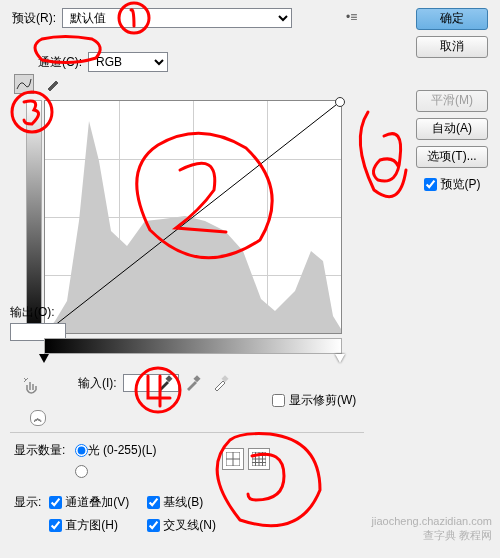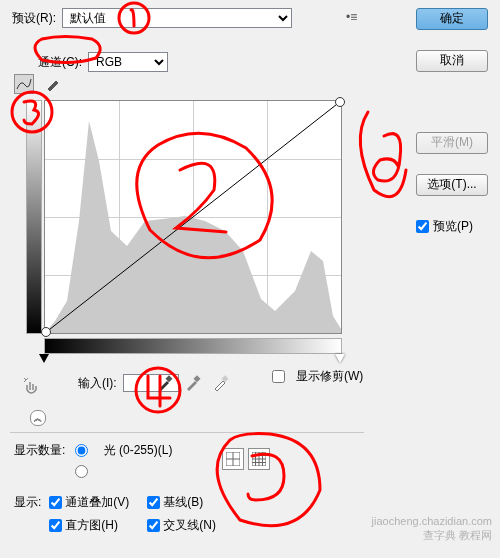--- a/index.html
+++ b/index.html
@@ -5,21 +5,21 @@
 html,body{margin:0;padding:0;font-family:"Microsoft YaHei","SimSun",sans-serif;font-size:12px;background:#f0f0f0;color:#000}
 .window{width:500px;height:548px;position:relative;background:#f0f0f0;overflow:hidden}
 .lbl{white-space:nowrap}
 input[type=text],select{font-family:inherit;font-size:12px;padding:1px 3px;border:1px solid #828790;background:#fff}
 .preset-row{position:absolute;left:12px;top:8px;display:flex;align-items:center}
 .preset-row select{width:230px;height:20px;margin-left:6px}
 .menu-ico{position:absolute;left:346px;top:10px;font-size:12px;color:#555}
 .btn{display:inline-block;width:70px;height:20px;border:1px solid #8e8f8f;background:linear-gradient(#fdfdfd,#e3e3e3);text-align:center;line-height:19px;border-radius:3px;font-size:12px;cursor:default}
 .btn.primary{background:linear-gradient(#8fc6ef,#6bb1e4);border:1px solid #3c7fb1;color:#000}
 .btn.disabled{color:#9d9d9d;background:linear-gradient(#f5f5f5,#e9e9e9)}
-.rpanel{position:absolute;right:12px;top:8px;display:flex;flex-direction:column;gap:20px;align-items:flex-start}
+.rpanel{position:absolute;right:12px;top:8px;display:flex;flex-direction:column;gap:6px;align-items:center}
 .rpanel .spacer{height:20px}
 .preview-row{display:flex;align-items:center;gap:4px;margin-top:2px}
 .channel-row{position:absolute;left:38px;top:52px;display:flex;align-items:center}
 .channel-row select{width:80px;height:20px;margin-left:6px}
 .toolrow{position:absolute;left:14px;top:74px;display:flex;gap:10px;align-items:center}
 .toolbtn{width:18px;height:18px;display:flex;align-items:center;justify-content:center}
 .toolbtn svg{stroke:#333}
 .toolbtn.sunken{border:1px solid #8e8e8e;background:#d8d8d8}
 .gradient-v{position:absolute;left:26px;top:100px;width:14px;height:232px;background:linear-gradient(to bottom,#fff,#000);border:1px solid #adadad}
 .chart{position:absolute;left:44px;top:100px;width:296px;height:232px;background:#fff;border:1px solid #888}
@@ -30,28 +30,28 @@
 .out-row{position:absolute;left:10px;top:304px}
 .out-row input{width:48px;margin-top:2px}
 .gradient-h{position:absolute;left:44px;top:338px;width:296px;height:14px;background:linear-gradient(to right,#000,#fff);border:1px solid #adadad}
 .slider-track{position:absolute;left:44px;top:354px;width:296px;height:10px}
 .slider-tri{position:absolute;top:0;width:0;height:0;border-left:5px solid transparent;border-right:5px solid transparent;border-top:9px solid #000}
 .slider-tri.white{border-top-color:#fff;filter:drop-shadow(0 0 1px #555)}
 .in-row{position:absolute;left:78px;top:374px;display:flex;align-items:center}
 .in-row input{width:48px;margin-left:6px}
 .dropper-row{position:absolute;left:156px;top:372px;display:flex;gap:10px;align-items:center}
 .eyedrop{width:18px;height:20px}
-.show-clip{position:absolute;left:272px;top:368px;display:flex;align-items:center;gap:11px}
+.show-clip{position:absolute;left:272px;top:392px;display:flex;align-items:center;gap:4px}
 .hand-ico{position:absolute;left:22px;top:376px}
 .disp-opts{position:absolute;left:30px;top:410px;display:flex;align-items:center;gap:6px}
 .disp-opts .caret{width:14px;height:14px;border:1px solid #8e8e8e;border-radius:7px;background:#fff;display:flex;align-items:center;justify-content:center;font-size:9px}
 .sep{position:absolute;left:10px;top:432px;width:354px;border-top:1px solid #c8c8c8}
 .count-row{position:absolute;left:14px;top:442px}
 .radio-group{display:inline-flex;flex-direction:column;gap:6px;vertical-align:top;margin-left:6px}
-.radio-group label{display:flex;align-items:center;gap:16px}
+.radio-group label{display:flex;align-items:center;gap:0}
 .grid-ico-row{position:absolute;left:222px;top:448px;display:flex;gap:4px}
 .gridico{width:20px;height:20px;border:1px solid #8e8e8e;background:#fff;display:flex;align-items:center;justify-content:center}
 .show-row{position:absolute;left:14px;top:494px;display:flex;align-items:flex-start;gap:8px}
 .check-grid{display:grid;grid-template-columns:auto auto;gap:6px 18px}
 .check-grid label{display:flex;align-items:center;gap:3px}
 .watermark{position:absolute;right:8px;bottom:6px;font-size:11px;color:#b2b2b2;text-align:right;line-height:14px}
 .annots{position:absolute;left:0;top:0;width:500px;height:558px;pointer-events:none}
 .annots path,.annots circle,.annots line{stroke:#ff0000;stroke-width:3;fill:none;stroke-linecap:round}
 input[type=checkbox],input[type=radio]{margin:0;vertical-align:middle}
 </style>
@@ -66,20 +66,21 @@
       <option>默认值</option>
     </select>
   </div>
   <div class="menu-ico">•≡</div>
 
   <div class="rpanel">
     <div class="btn primary">确定</div>
     <div class="btn">取消</div>
     <div class="spacer"></div>
     <div class="btn disabled">平滑(M)</div>
+    <div class="btn">自动(A)</div>
     <div class="btn">选项(T)...</div>
     <div class="preview-row">
       <input type="checkbox" checked="" style="">
       <span>预览(P)</span>
     </div>
   </div>
 
   <div class="channel-row">
     <span class="lbl">通道(C):</span>
     <select>
@@ -112,20 +113,24 @@
     <svg class="hist" width="296" height="232" preserveAspectRatio="none" viewBox="0 0 296 232">
       <path d="M0 232 L10 220 L22 200 L34 120 L44 20 L54 60 L66 130 L82 145 L100 120 L118 118 L140 115 L160 120 L180 130 L198 150 L216 198 L230 210 L250 190 L266 150 L278 160 L288 215 L296 228 L296 232 Z"></path>
     </svg>
     <svg class="diag" width="296" height="232">
         <line x1="0" y1="232" x2="296" y2="0" stroke="#000"></line>
       </svg>
     <div class="circle" style="left:-4px;bottom:-4px"></div>
     <div class="circle" style="right:-4px;top:-4px"></div>
   </div>
 
+  <div class="out-row">
+    <div class="lbl">输出(O):</div>
+    <input type="text" style="">
+  </div>
 
   <div class="gradient-h"></div>
   <div class="slider-track">
     <div class="slider-tri" style="left:-5px"></div>
     <div class="slider-tri white" style="right:-5px"></div>
   </div>
 
   <div class="in-row">
     <span class="lbl">输入(I):</span>
     <input type="text" style="">

